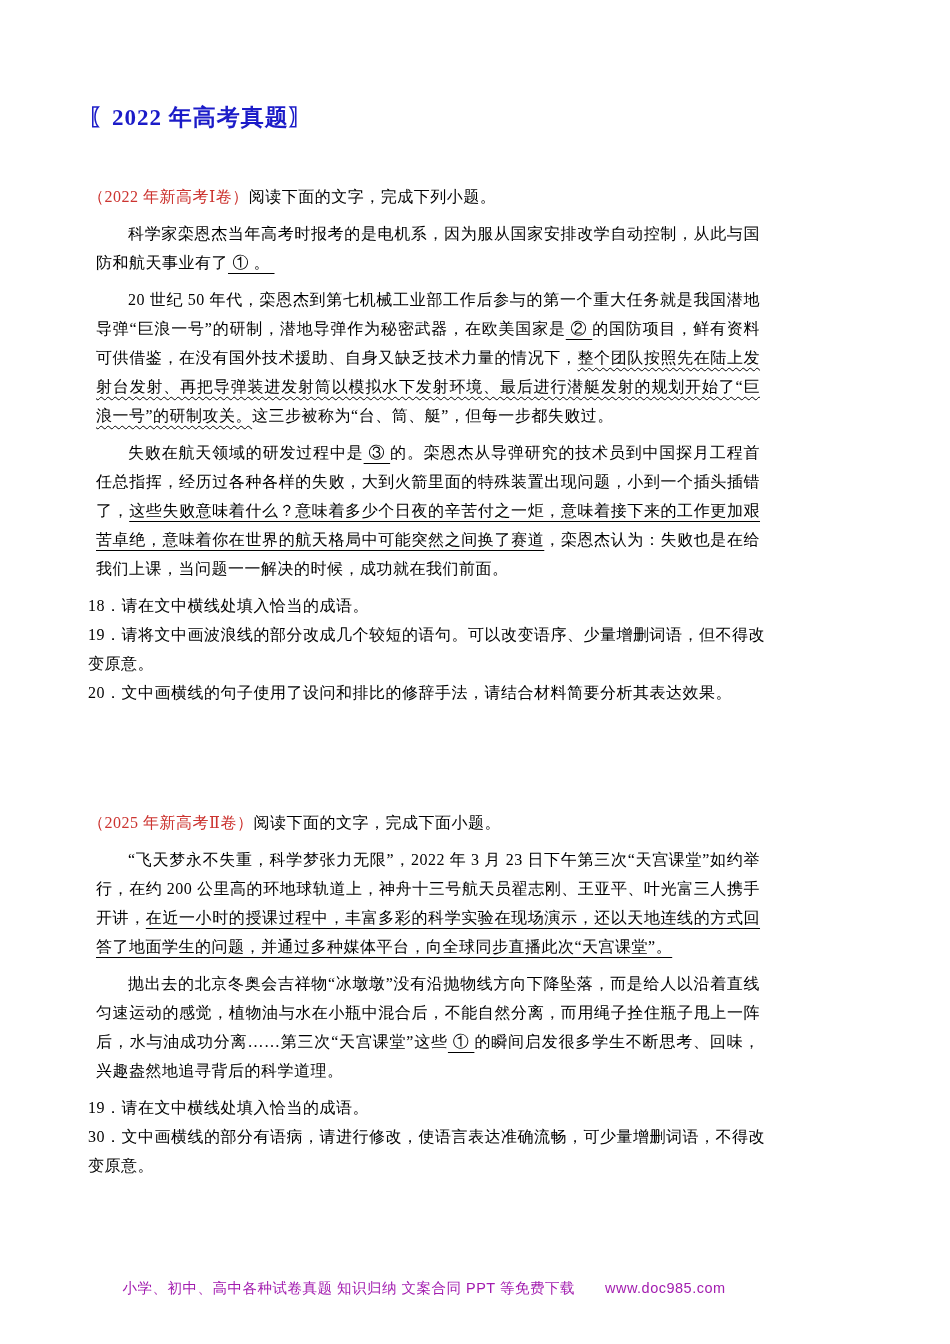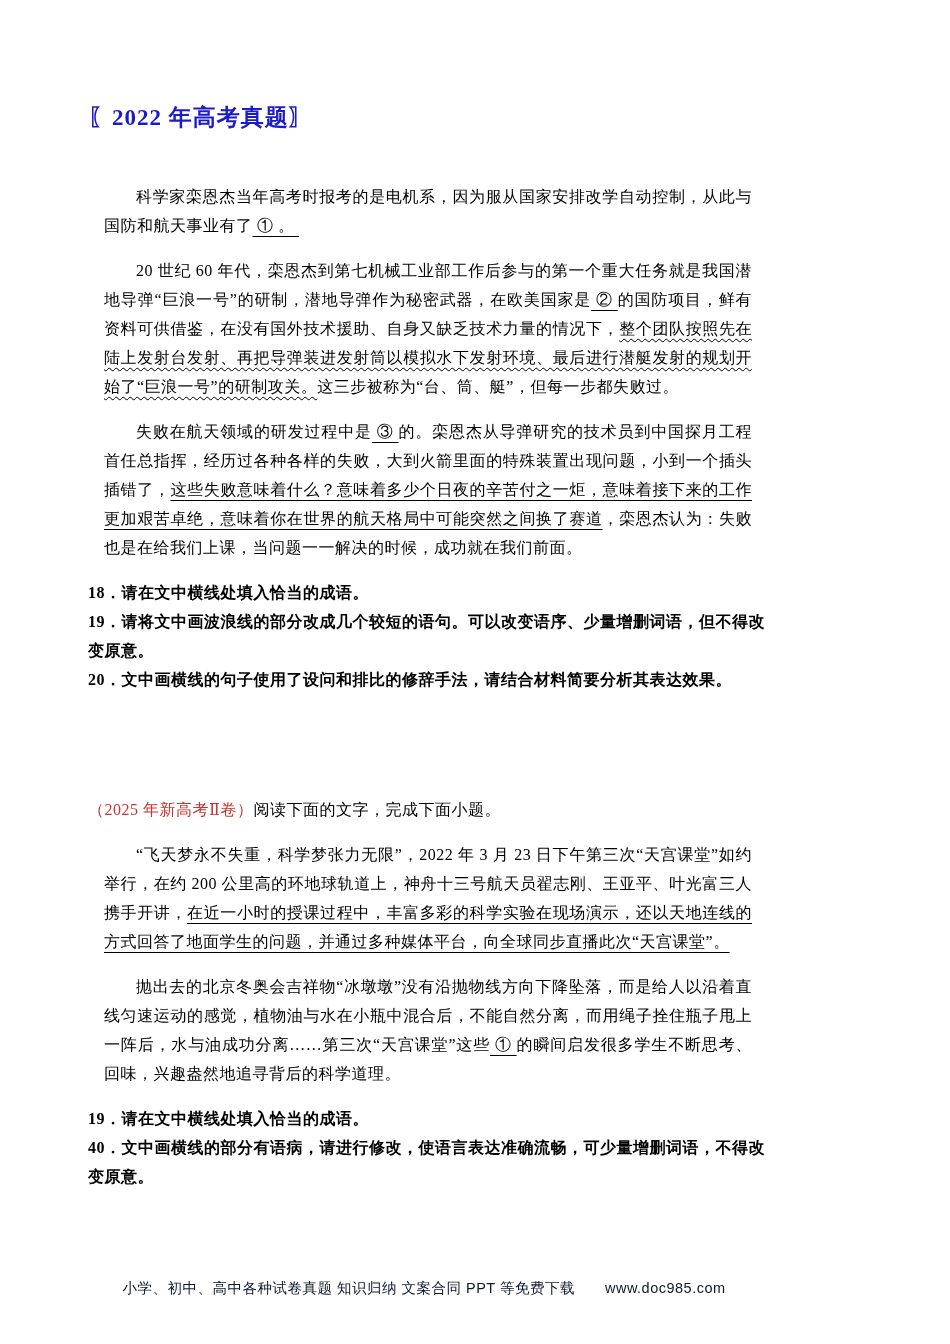--- a/index.html
+++ b/index.html
@@ -35,33 +35,32 @@
     line-height: 28px;
   }
   .section-header {
     margin: 0;
     font-size: 16px;
     line-height: 29px;
     letter-spacing: 0.5px;
   }
   .red { color: var(--red); }
   .para {
-    margin: 16px;
+    margin: 8px;
     font-size: 16px;
     line-height: 29px;
     letter-spacing: 0.5px;
     text-indent: 2em;
     text-align: justify;
   }
   .question {
     margin: 0;
     font-size: 16px;
     line-height: 29px;
     letter-spacing: 0.5px;
-    font-weight: bold;
   }
   .u, .blank {
     text-decoration: underline;
     text-decoration-thickness: 1px;
     text-underline-offset: 5px;
     text-decoration-skip-ink: none;
   }
   .wavy {
     text-decoration: underline;
     text-decoration-style: wavy;
@@ -74,46 +73,47 @@
     position: absolute;
     left: 0;
     right: 0;
     bottom: 46px;
     display: flex;
     justify-content: center;
     align-items: baseline;
     gap: 30px;
     font-family: "Liberation Sans", "DejaVu Sans", sans-serif;
     font-size: 14.5px;
-    color: #0f172a;
+    color: #a21caf;
     letter-spacing: 0.5px;
   }
 </style>
 </head>
 <body>
 
 <div class="page">
 
   <h1 class="doc-title">〖2022 年高考真题〗</h1>
 
   <section>
+    <p class="section-header"><span class="red">（2022 年新高考Ⅰ卷）</span><span>阅读下面的文字，完成下列小题。</span></p>
     <p class="para"><span>科学家栾恩杰当年高考时报考的是电机系，因为服从国家安排改学自动控制，从此与国防和航天事业有了</span><span class="blank">&nbsp;①&nbsp;。&nbsp;</span></p>
-    <p class="para"><span>20 世纪 60 年代，栾恩杰到第七机械工业部工作后参与的第一个重大任务就是我国潜地导弹“巨浪一号”的研制，潜地导弹作为秘密武器，在欧美国家是</span><span class="blank">&nbsp;②&nbsp;</span><span>的国防项目，鲜有资料可供借鉴，在没有国外技术援助、自身又缺乏技术力量的情况下，</span><span class="wavy">整个团队按照先在陆上发射台发射、再把导弹装进发射筒以模拟水下发射环境、最后进行潜艇发射的规划开始了“巨浪一号”的研制攻关。</span><span>这三步被称为“台、筒、艇”，但每一步都失败过。</span></p>
+    <p class="para"><span>20 世纪 50 年代，栾恩杰到第七机械工业部工作后参与的第一个重大任务就是我国潜地导弹“巨浪一号”的研制，潜地导弹作为秘密武器，在欧美国家是</span><span class="blank">&nbsp;②&nbsp;</span><span>的国防项目，鲜有资料可供借鉴，在没有国外技术援助、自身又缺乏技术力量的情况下，</span><span class="wavy">整个团队按照先在陆上发射台发射、再把导弹装进发射筒以模拟水下发射环境、最后进行潜艇发射的规划开始了“巨浪一号”的研制攻关。</span><span>这三步被称为“台、筒、艇”，但每一步都失败过。</span></p>
     <p class="para"><span>失败在航天领域的研发过程中是</span><span class="blank">&nbsp;③&nbsp;</span><span>的。栾恩杰从导弹研究的技术员到中国探月工程首任总指挥，经历过各种各样的失败，大到火箭里面的特殊装置出现问题，小到一个插头插错了，</span><span class="u">这些失败意味着什么？意味着多少个日夜的辛苦付之一炬，意味着接下来的工作更加艰苦卓绝，意味着你在世界的航天格局中可能突然之间换了赛道</span><span>，栾恩杰认为：失败也是在给我们上课，当问题一一解决的时候，成功就在我们前面。</span></p>
     <p class="question">18．请在文中横线处填入恰当的成语。</p>
     <p class="question">19．请将文中画波浪线的部分改成几个较短的语句。可以改变语序、少量增删词语，但不得改变原意。</p>
     <p class="question">20．文中画横线的句子使用了设问和排比的修辞手法，请结合材料简要分析其表达效果。</p>
   </section>
 
   <section class="section-gap">
     <p class="section-header"><span class="red">（2025 年新高考Ⅱ卷）</span><span>阅读下面的文字，完成下面小题。</span></p>
     <p class="para"><span>“飞天梦永不失重，科学梦张力无限”，2022 年 3 月 23 日下午第三次“天宫课堂”如约举行，在约 200 公里高的环地球轨道上，神舟十三号航天员翟志刚、王亚平、叶光富三人携手开讲，</span><span class="u">在近一小时的授课过程中，丰富多彩的科学实验在现场演示，还以天地连线的方式回答了地面学生的问题，并通过多种媒体平台，向全球同步直播此次“天宫课堂”。</span></p>
     <p class="para"><span>抛出去的北京冬奥会吉祥物“冰墩墩”没有沿抛物线方向下降坠落，而是给人以沿着直线匀速运动的感觉，植物油与水在小瓶中混合后，不能自然分离，而用绳子拴住瓶子甩上一阵后，水与油成功分离……第三次“天宫课堂”这些</span><span class="blank">&nbsp;①&nbsp;</span><span>的瞬间启发很多学生不断思考、回味，兴趣盎然地追寻背后的科学道理。</span></p>
     <p class="question">19．请在文中横线处填入恰当的成语。</p>
-    <p class="question">40．文中画横线的部分有语病，请进行修改，使语言表达准确流畅，可少量增删词语，不得改变原意。</p>
+    <p class="question">30．文中画横线的部分有语病，请进行修改，使语言表达准确流畅，可少量增删词语，不得改变原意。</p>
   </section>
 
   <footer class="footer">
     <span>小学、初中、高中各种试卷真题  知识归纳  文案合同  PPT 等免费下载</span>
     <span>www.doc985.com</span>
   </footer>
 
 </div>
 
 </body></html>

